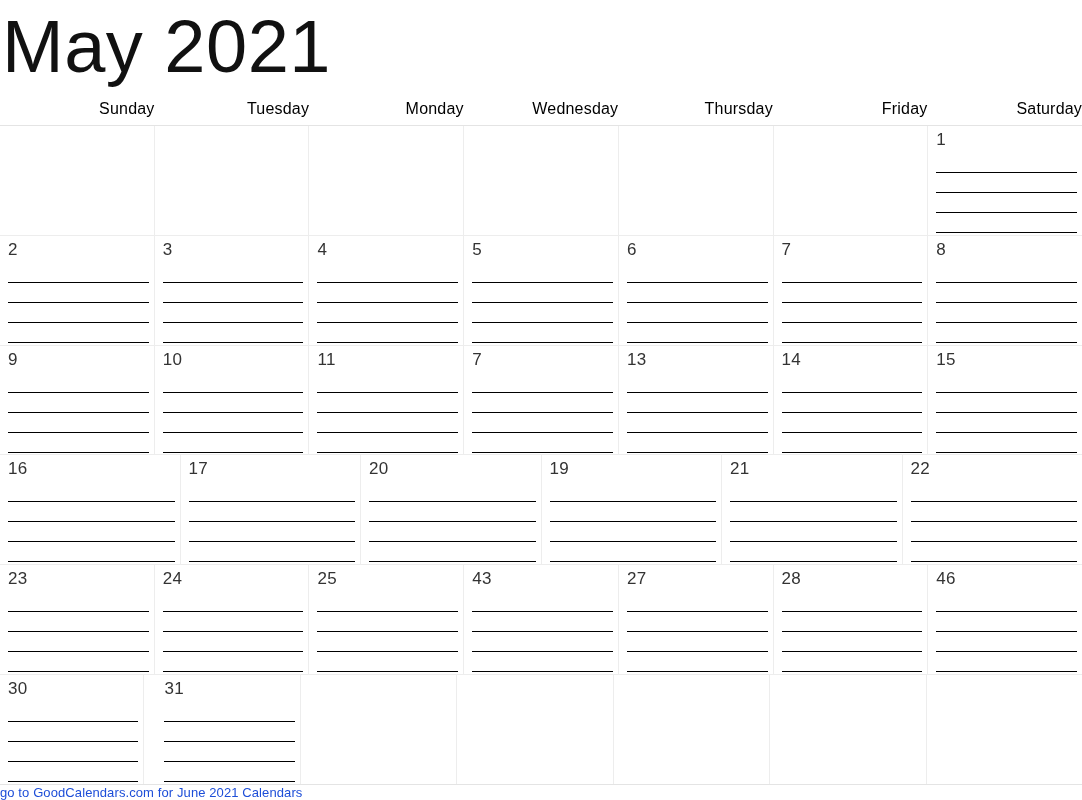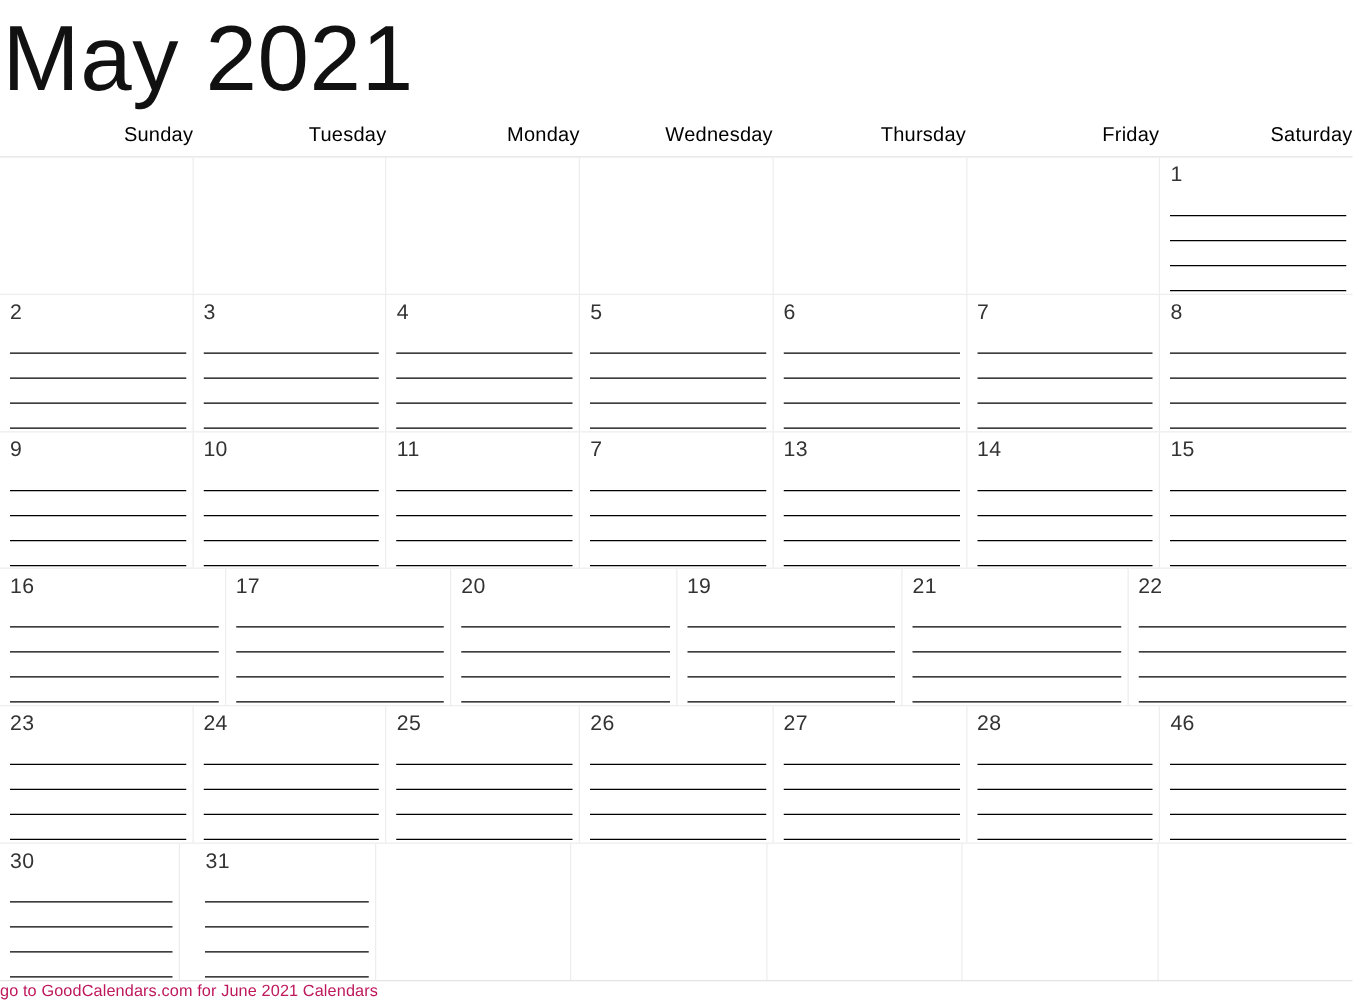--- a/index.html
+++ b/index.html
@@ -118,21 +118,21 @@
 
   
   .footer {
     position: absolute;
     left: 0;
     top: 786px;
     width: 1082px;
     font-size: 13px;
     font-weight: 400;
     line-height: 14px;
-    color: #be185d;
+    color: #1d4ed8;
     white-space: nowrap;
     letter-spacing: 0.1px;
   }
 </style>
 </head>
 <body>
 
 <div class="page">
 
   <div class="title">May 2021</div>
@@ -373,21 +373,21 @@
         <div class="day-cell">
           <div class="day-number">25</div>
           <div class="lines">
             <div class="rule"></div>
             <div class="rule"></div>
             <div class="rule"></div>
             <div class="rule"></div>
           </div>
         </div>
         <div class="day-cell">
-          <div class="day-number">26</div>
+          <div class="day-number">43</div>
           <div class="lines">
             <div class="rule"></div>
             <div class="rule"></div>
             <div class="rule"></div>
             <div class="rule"></div>
           </div>
         </div>
         <div class="day-cell">
           <div class="day-number">27</div>
           <div class="lines">

